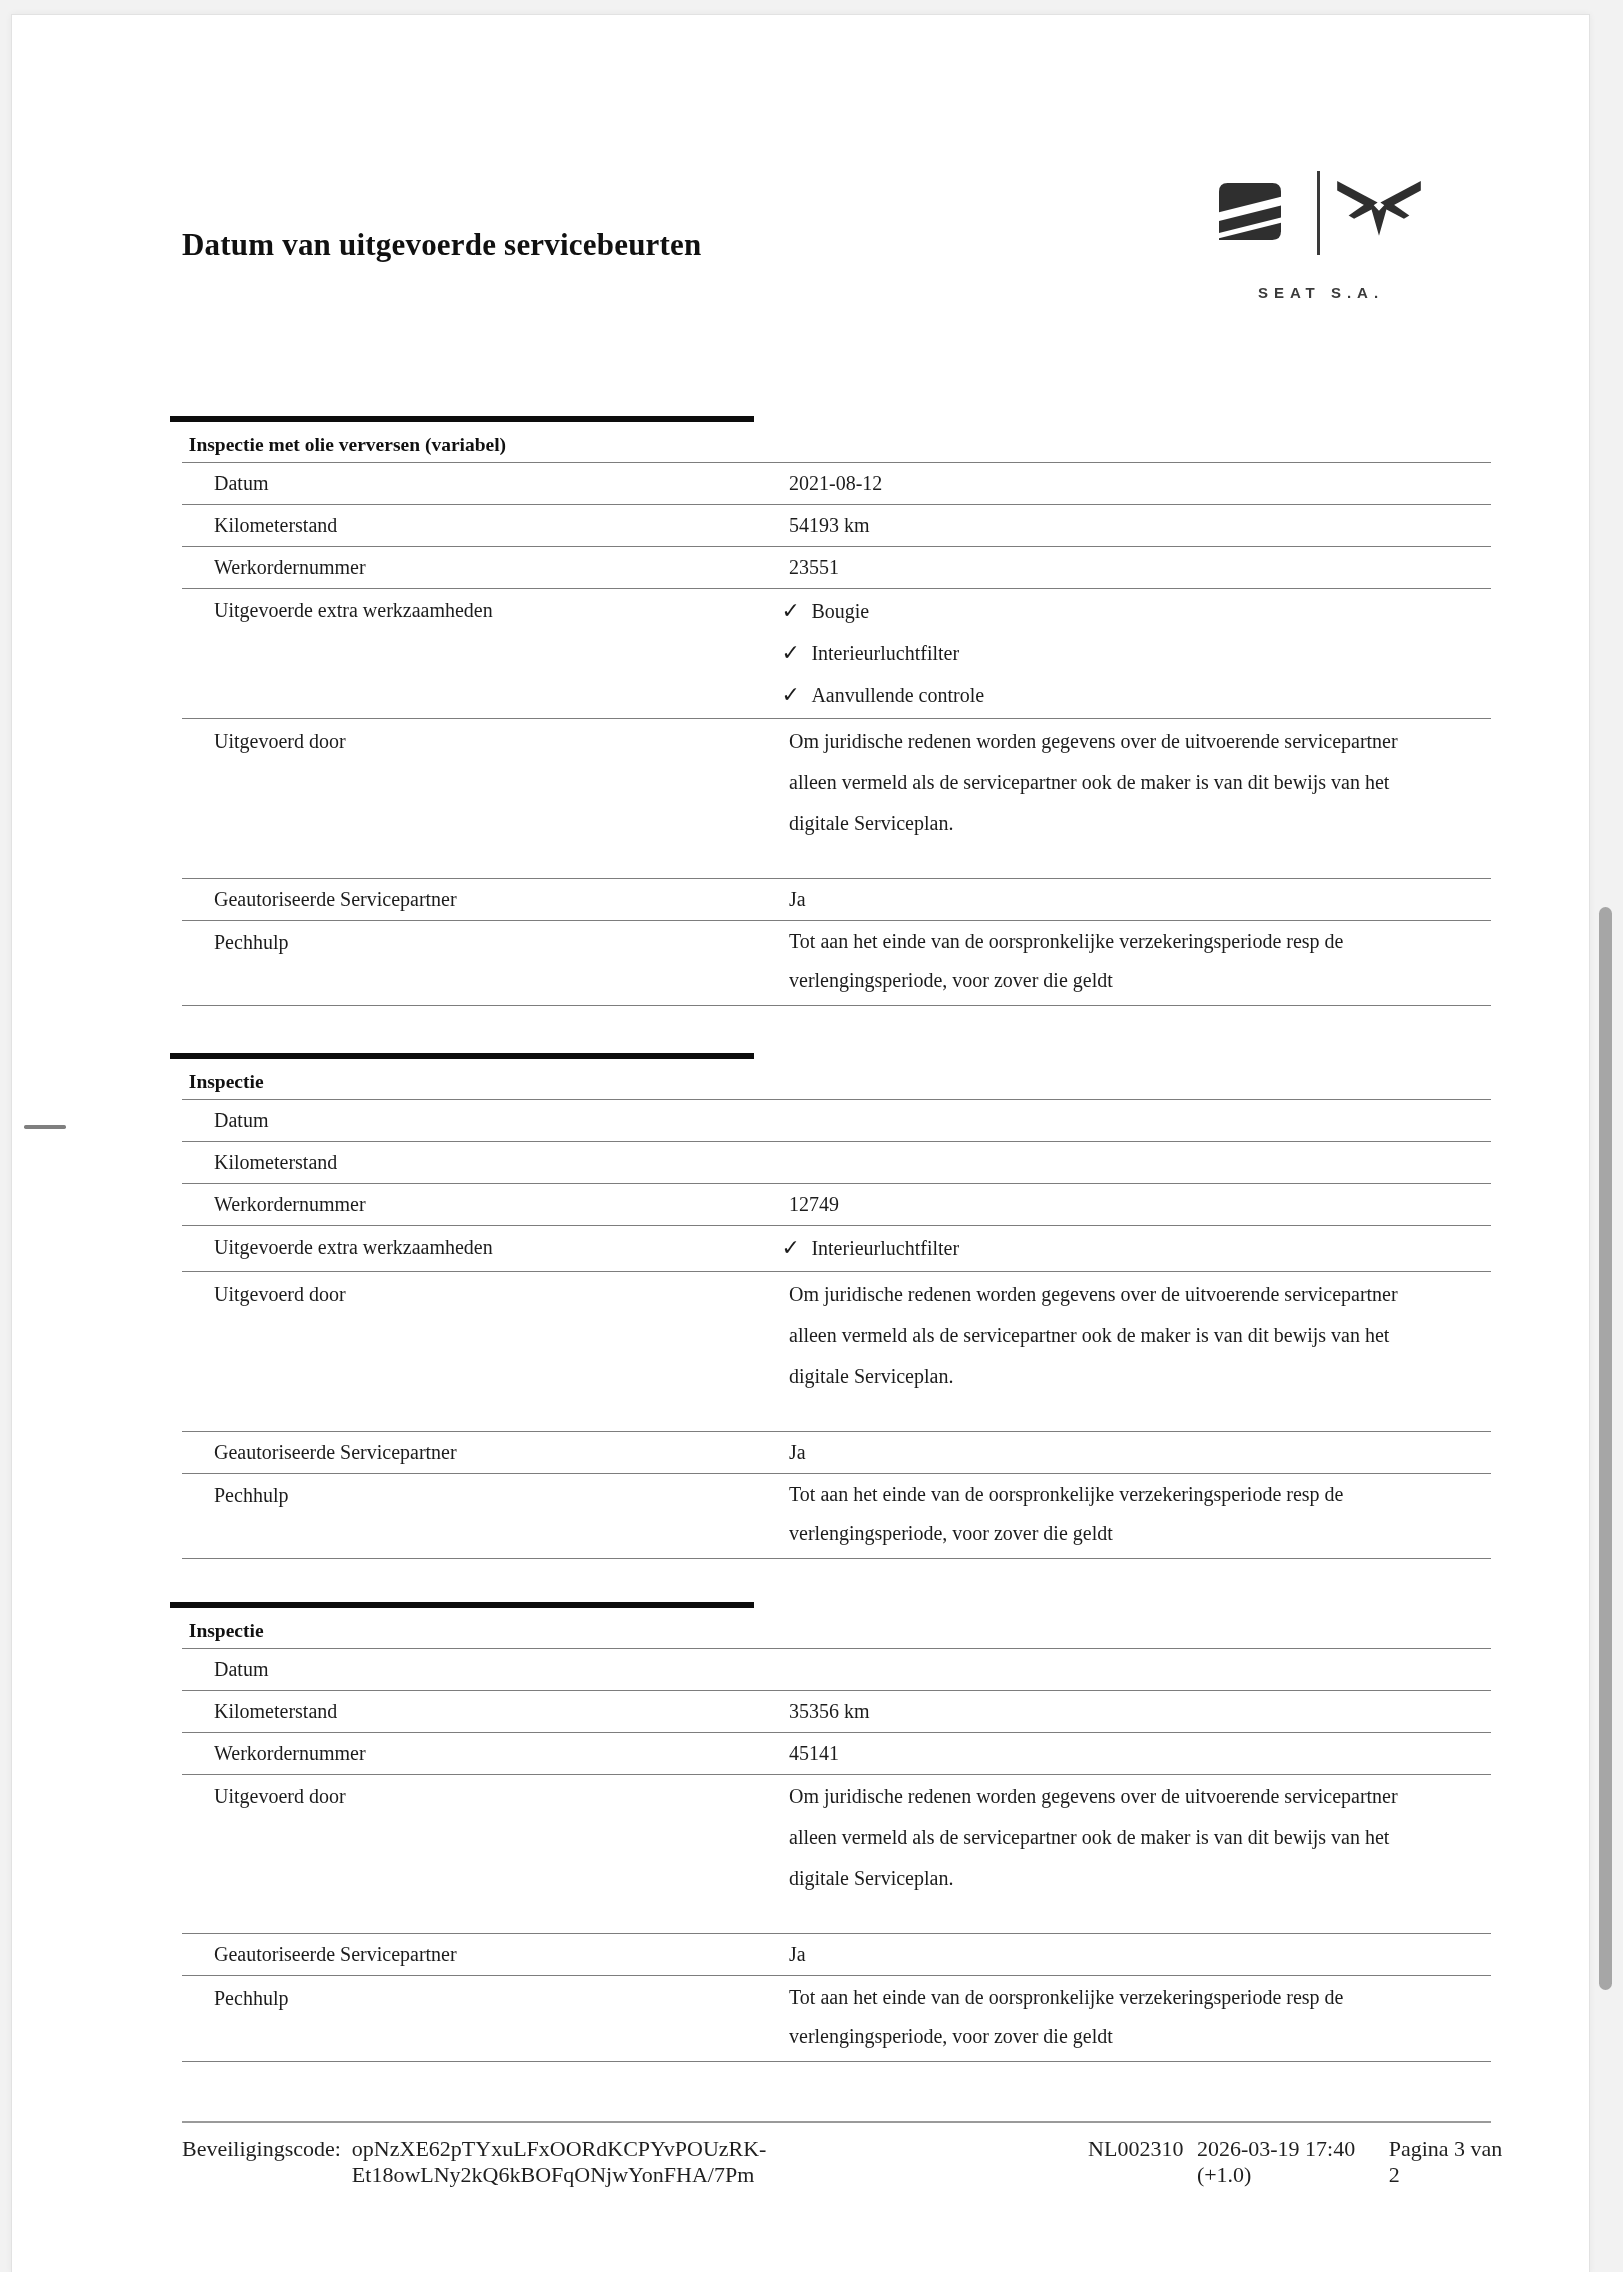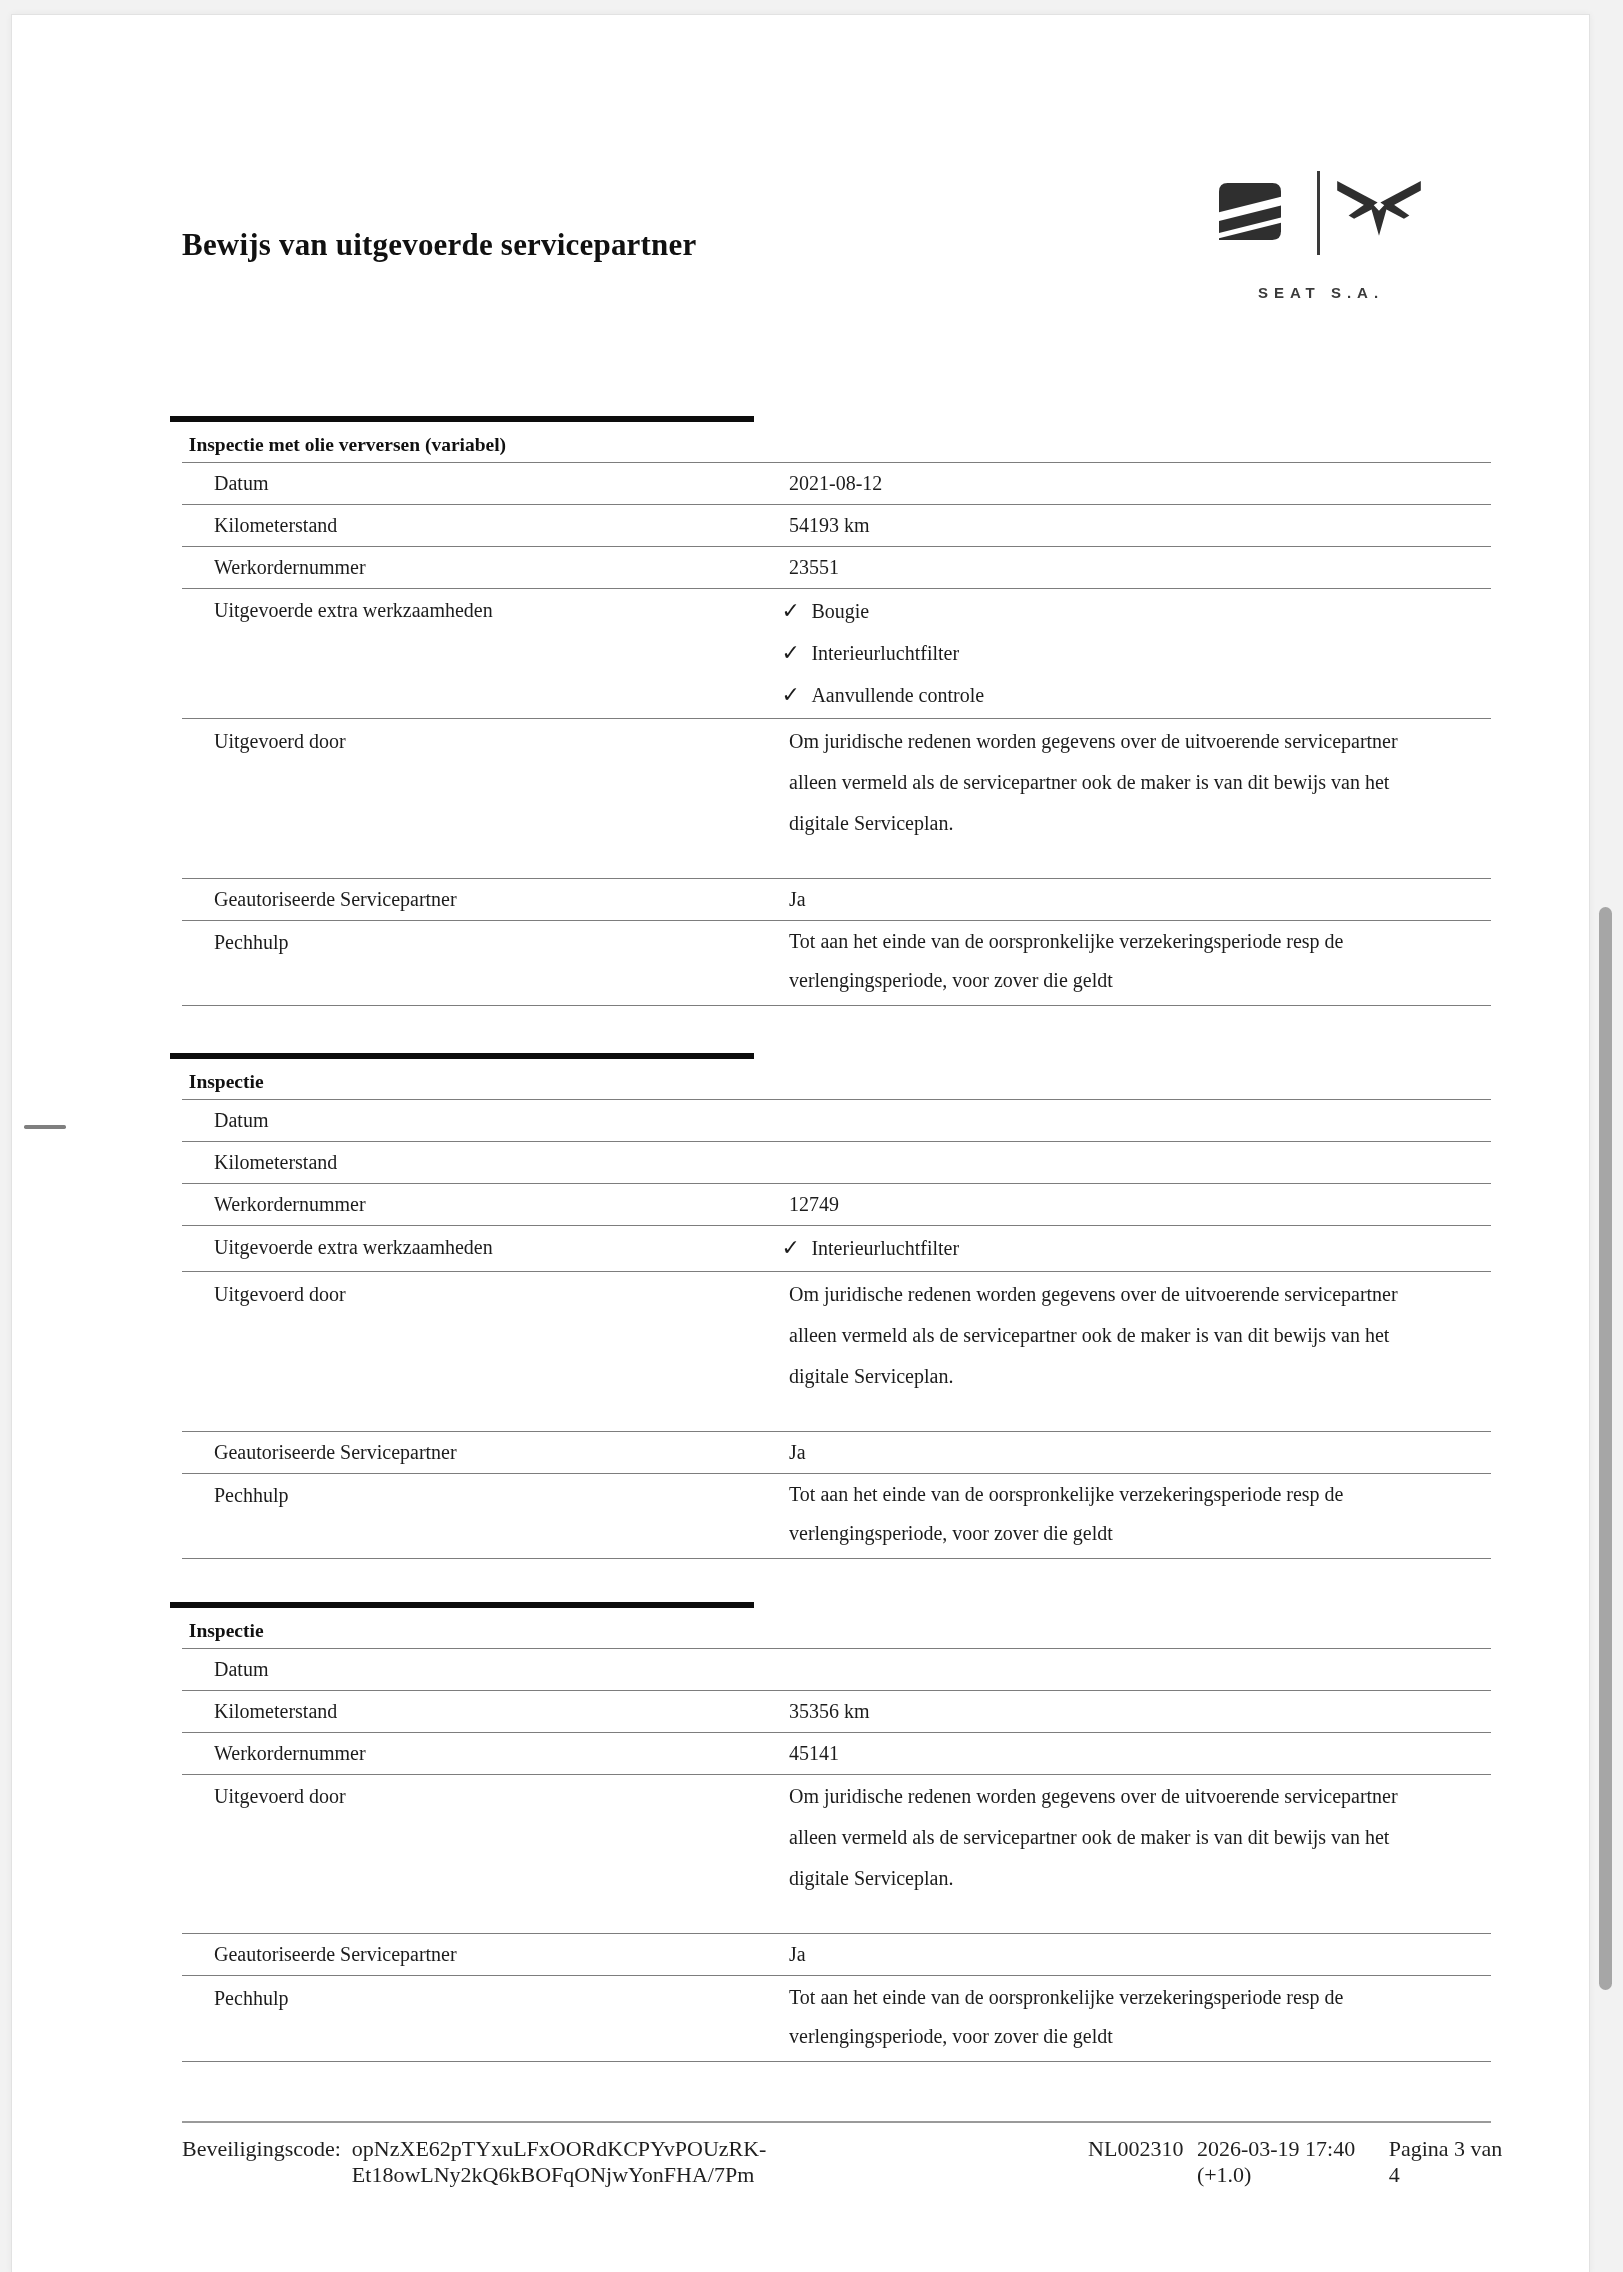--- a/index.html
+++ b/index.html
@@ -67,21 +67,21 @@
   .scroll-thumb{
     position:absolute;left:1599px;top:907px;width:12.7px;height:1083px;
     background:#a6a6a6;border-radius:6.8px;
   }
 </style>
 </head>
 <body>
 
 <div class="page"></div>
 
-<h1 class="doc-title">Bewijs van uitgevoerde servicepartner</h1>
+<h1 class="doc-title">Datum van uitgevoerde servicebeurten</h1>
 
 <div class="brand">
   <span class="seat-mark">
     <svg viewBox="0 0 72 66" width="62" height="57" aria-hidden="true">
       <path fill="#2f2f2f" d="M10,0 H62 Q72,0 72,10 V16 L0,34 V10 Q0,0 10,0 Z"></path>
       <path fill="#2f2f2f" d="M0,44 L72,26 V40 L0,58 Z"></path>
       <path fill="#2f2f2f" d="M0,66 L0,64 L72,46 V56 Q72,66 62,66 H10 Q2,66 0,66 Z"></path>
     </svg>
   </span>
   <span class="logo-divider"></span>
@@ -234,18 +234,18 @@
     </section>
   </div>
 
 <div class="footer-rule"></div>
 <div class="footer">
   <span class="sec-label">Beveiligingscode:</span>
   <span class="sec-code">opNzXE62pTYxuLFxOORdKCPYvPOUzRK-Et18owLNy2kQ6kBOFqONjwYonFHA/7Pm</span>
   <span class="doc-code">NL002310</span>
   <span class="timestamp">2026-03-19 17:40 (+1.0)</span>
   <span class="spacer"></span>
-  <span class="page-indicator">Pagina 3 van 4</span>
+  <span class="page-indicator">Pagina 3 van 2</span>
 </div>
 
 <div class="fold-mark"></div>
 <div class="scroll-thumb"></div>
 
 
 </body></html>

